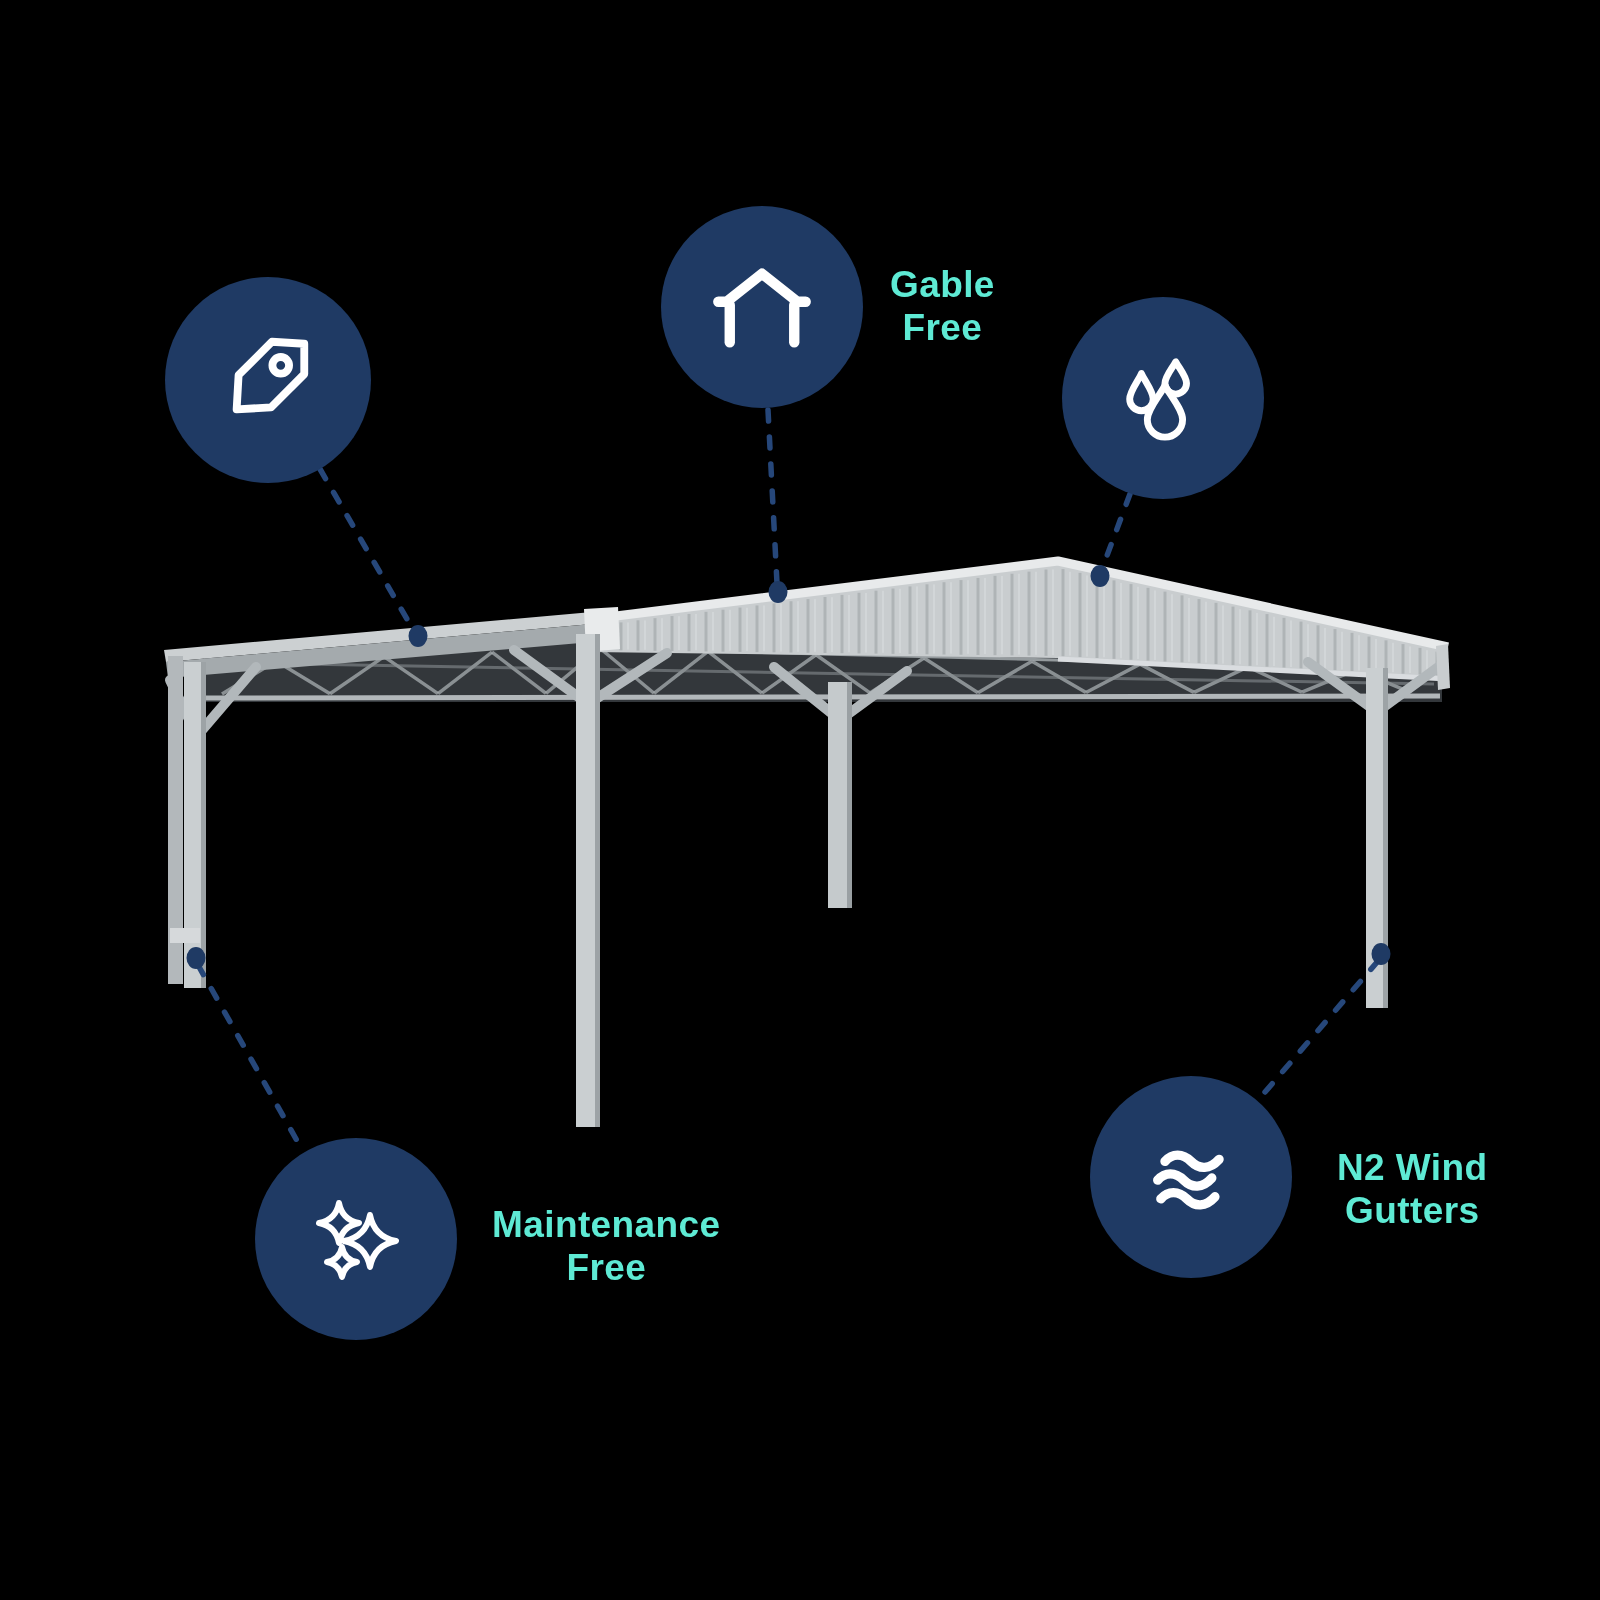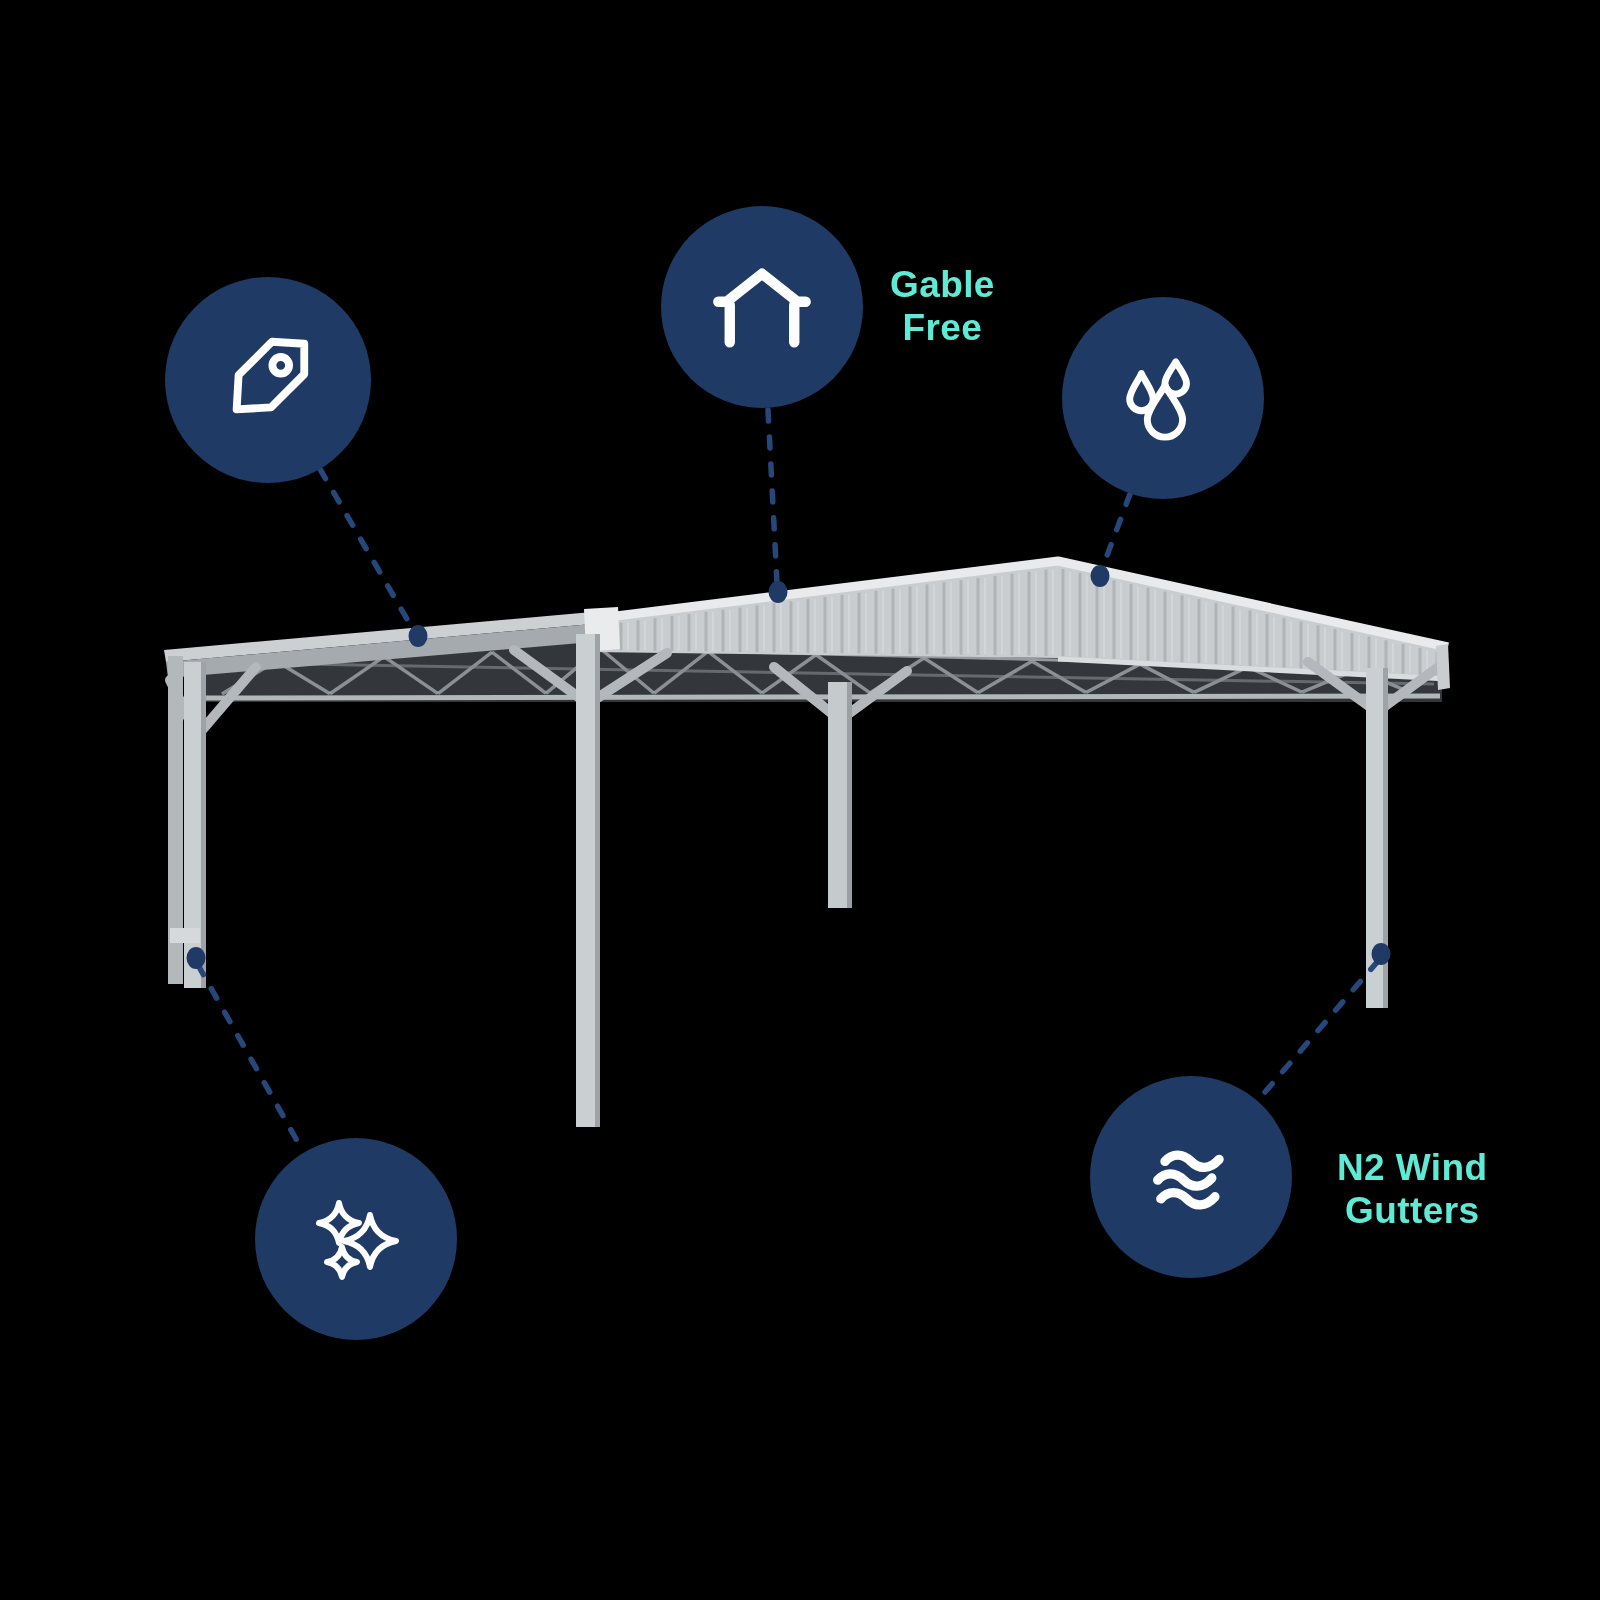--- a/index.html
+++ b/index.html
@@ -237,20 +237,24 @@
 
   <div class="feature-circle" style="left:255px;top:1138px;width:202px;height:202px;">
     <svg class="icon" width="100" height="100" viewBox="0 0 100 100">
       <g fill="none" stroke="#ffffff" stroke-width="6" stroke-linejoin="round">
         <path d="M33 14 Q36.2 30.8 53 34 Q36.2 37.2 33 54 Q29.8 37.2 13 34 Q29.8 30.8 33 14 Z"></path>
         <path d="M64 26 Q68.2 47.8 90 52 Q68.2 56.2 64 78 Q59.8 56.2 38 52 Q59.8 47.8 64 26 Z"></path>
         <path d="M36 58 Q38.4 70.6 51 73 Q38.4 75.4 36 88 Q33.6 75.4 21 73 Q33.6 70.6 36 58 Z"></path>
       </g>
     </svg>
   </div>
+  <div class="feature-label" style="left:492px;top:1203px;">
+    <span>Maintenance</span>
+    <span>Free</span>
+  </div>
 
   <div class="feature-circle" style="left:1090px;top:1076px;width:202px;height:202px;">
     <svg class="icon" width="104" height="104" viewBox="0 0 100 100">
       <g fill="none" stroke="#ffffff" stroke-width="9" stroke-linecap="round">
         <path d="M25 35 c 7 -8 17 -8 25 0 c 8 8 18 8 27 -2"></path>
         <path d="M18 53 c 7 -8 17 -8 25 0 c 8 8 18 8 27 -2"></path>
         <path d="M21 71 c 7 -8 17 -8 25 0 c 8 8 18 8 27 -2"></path>
       </g>
     </svg>
   </div>

